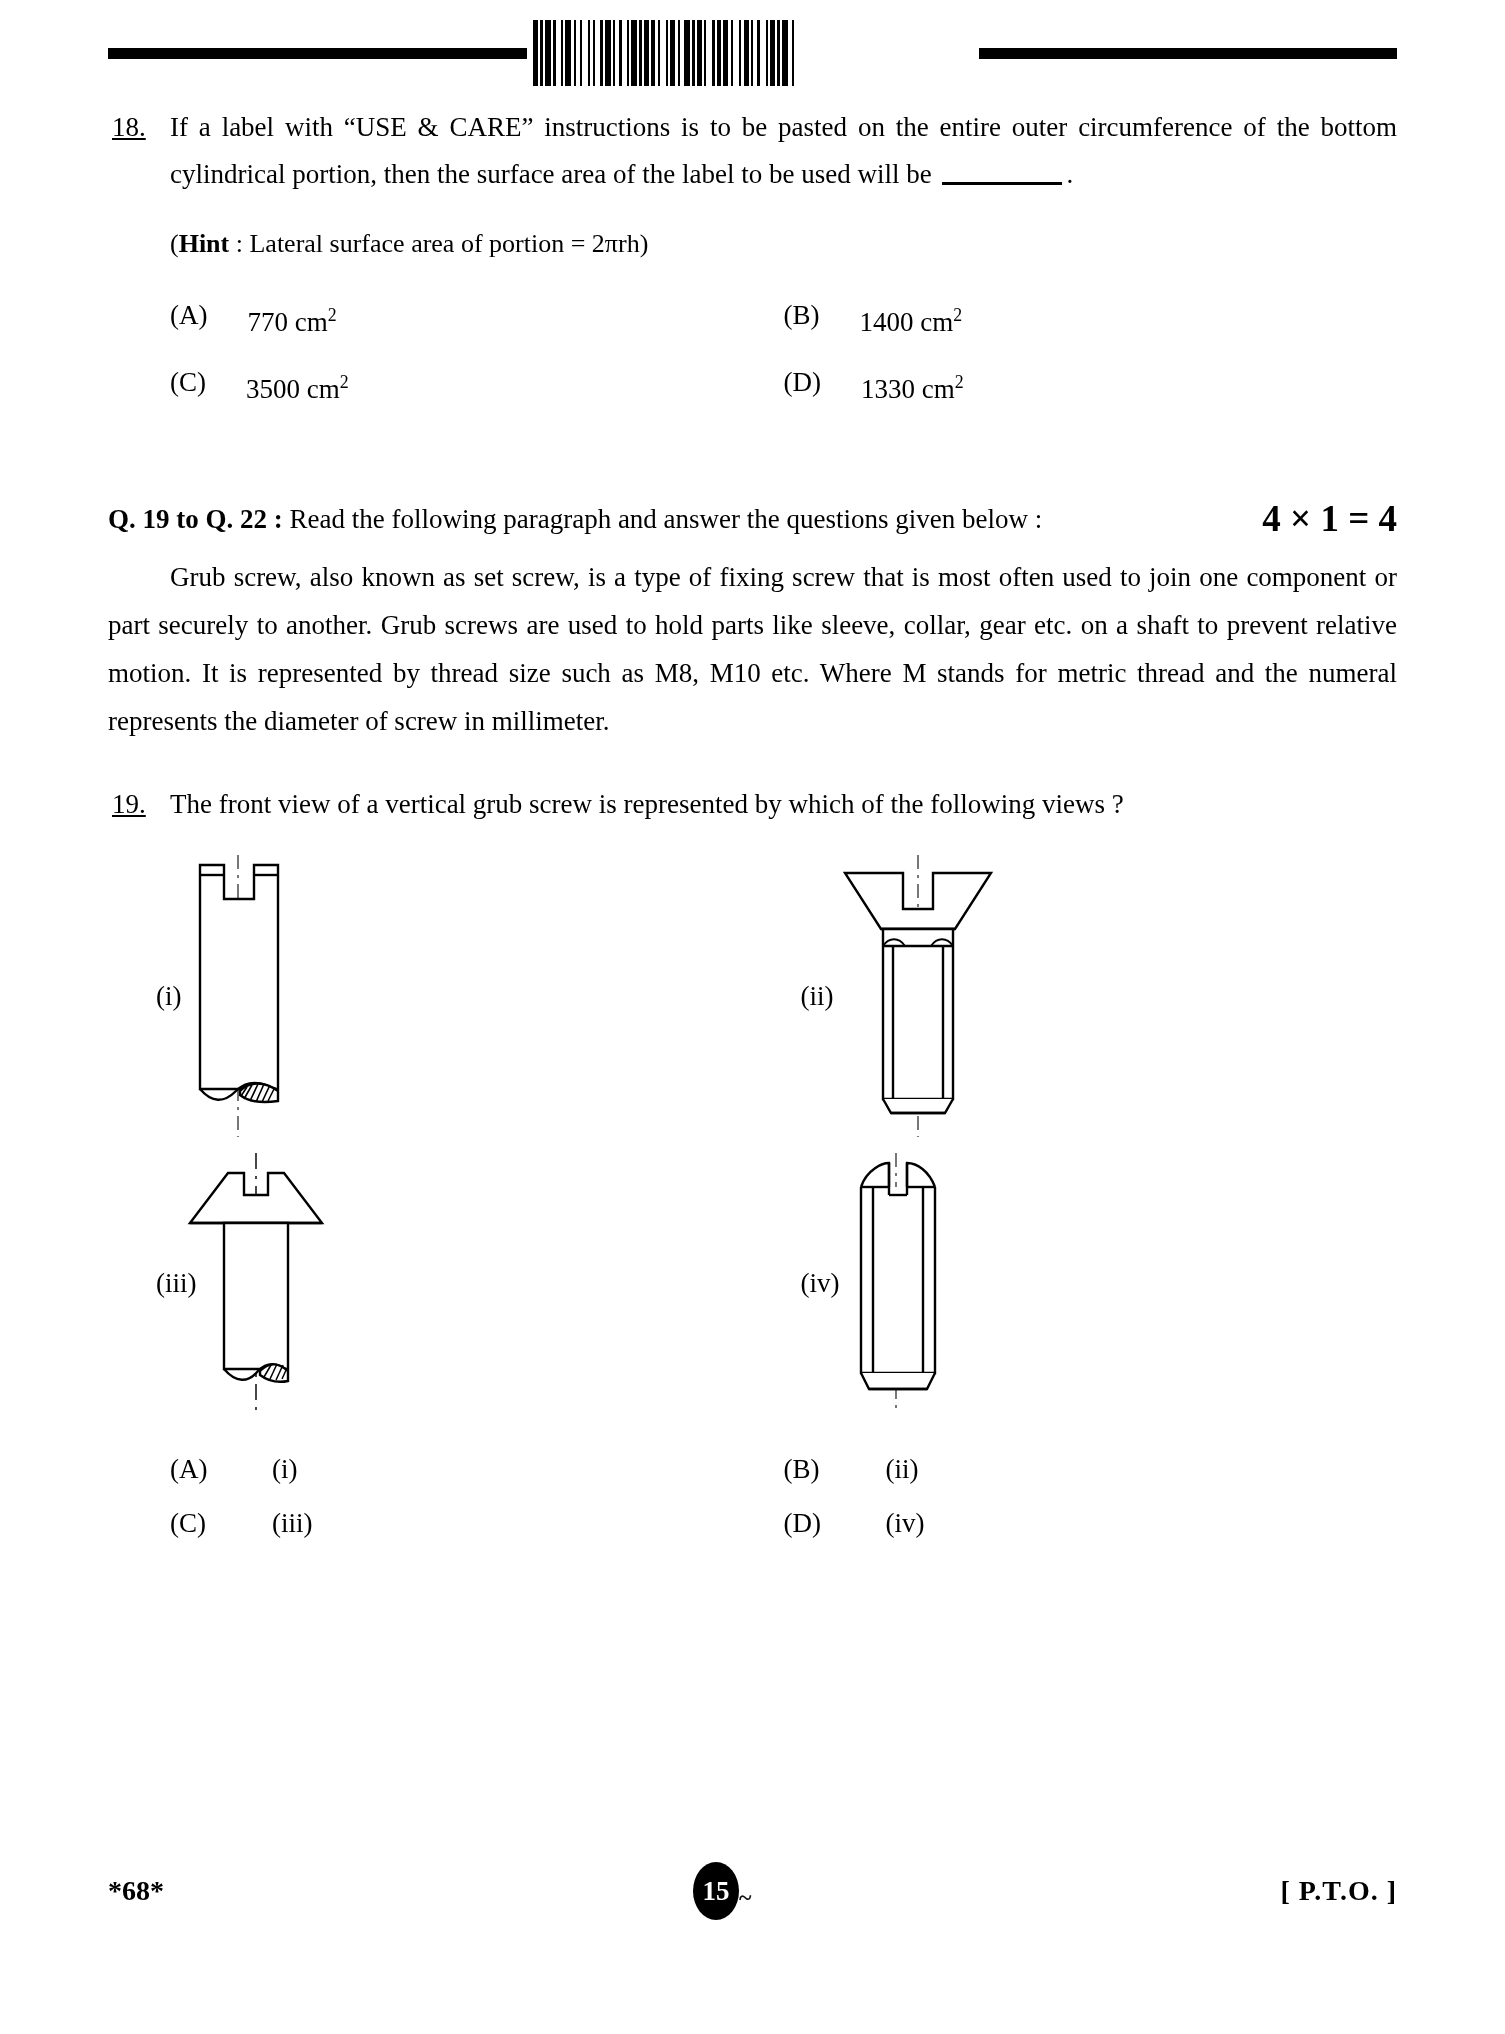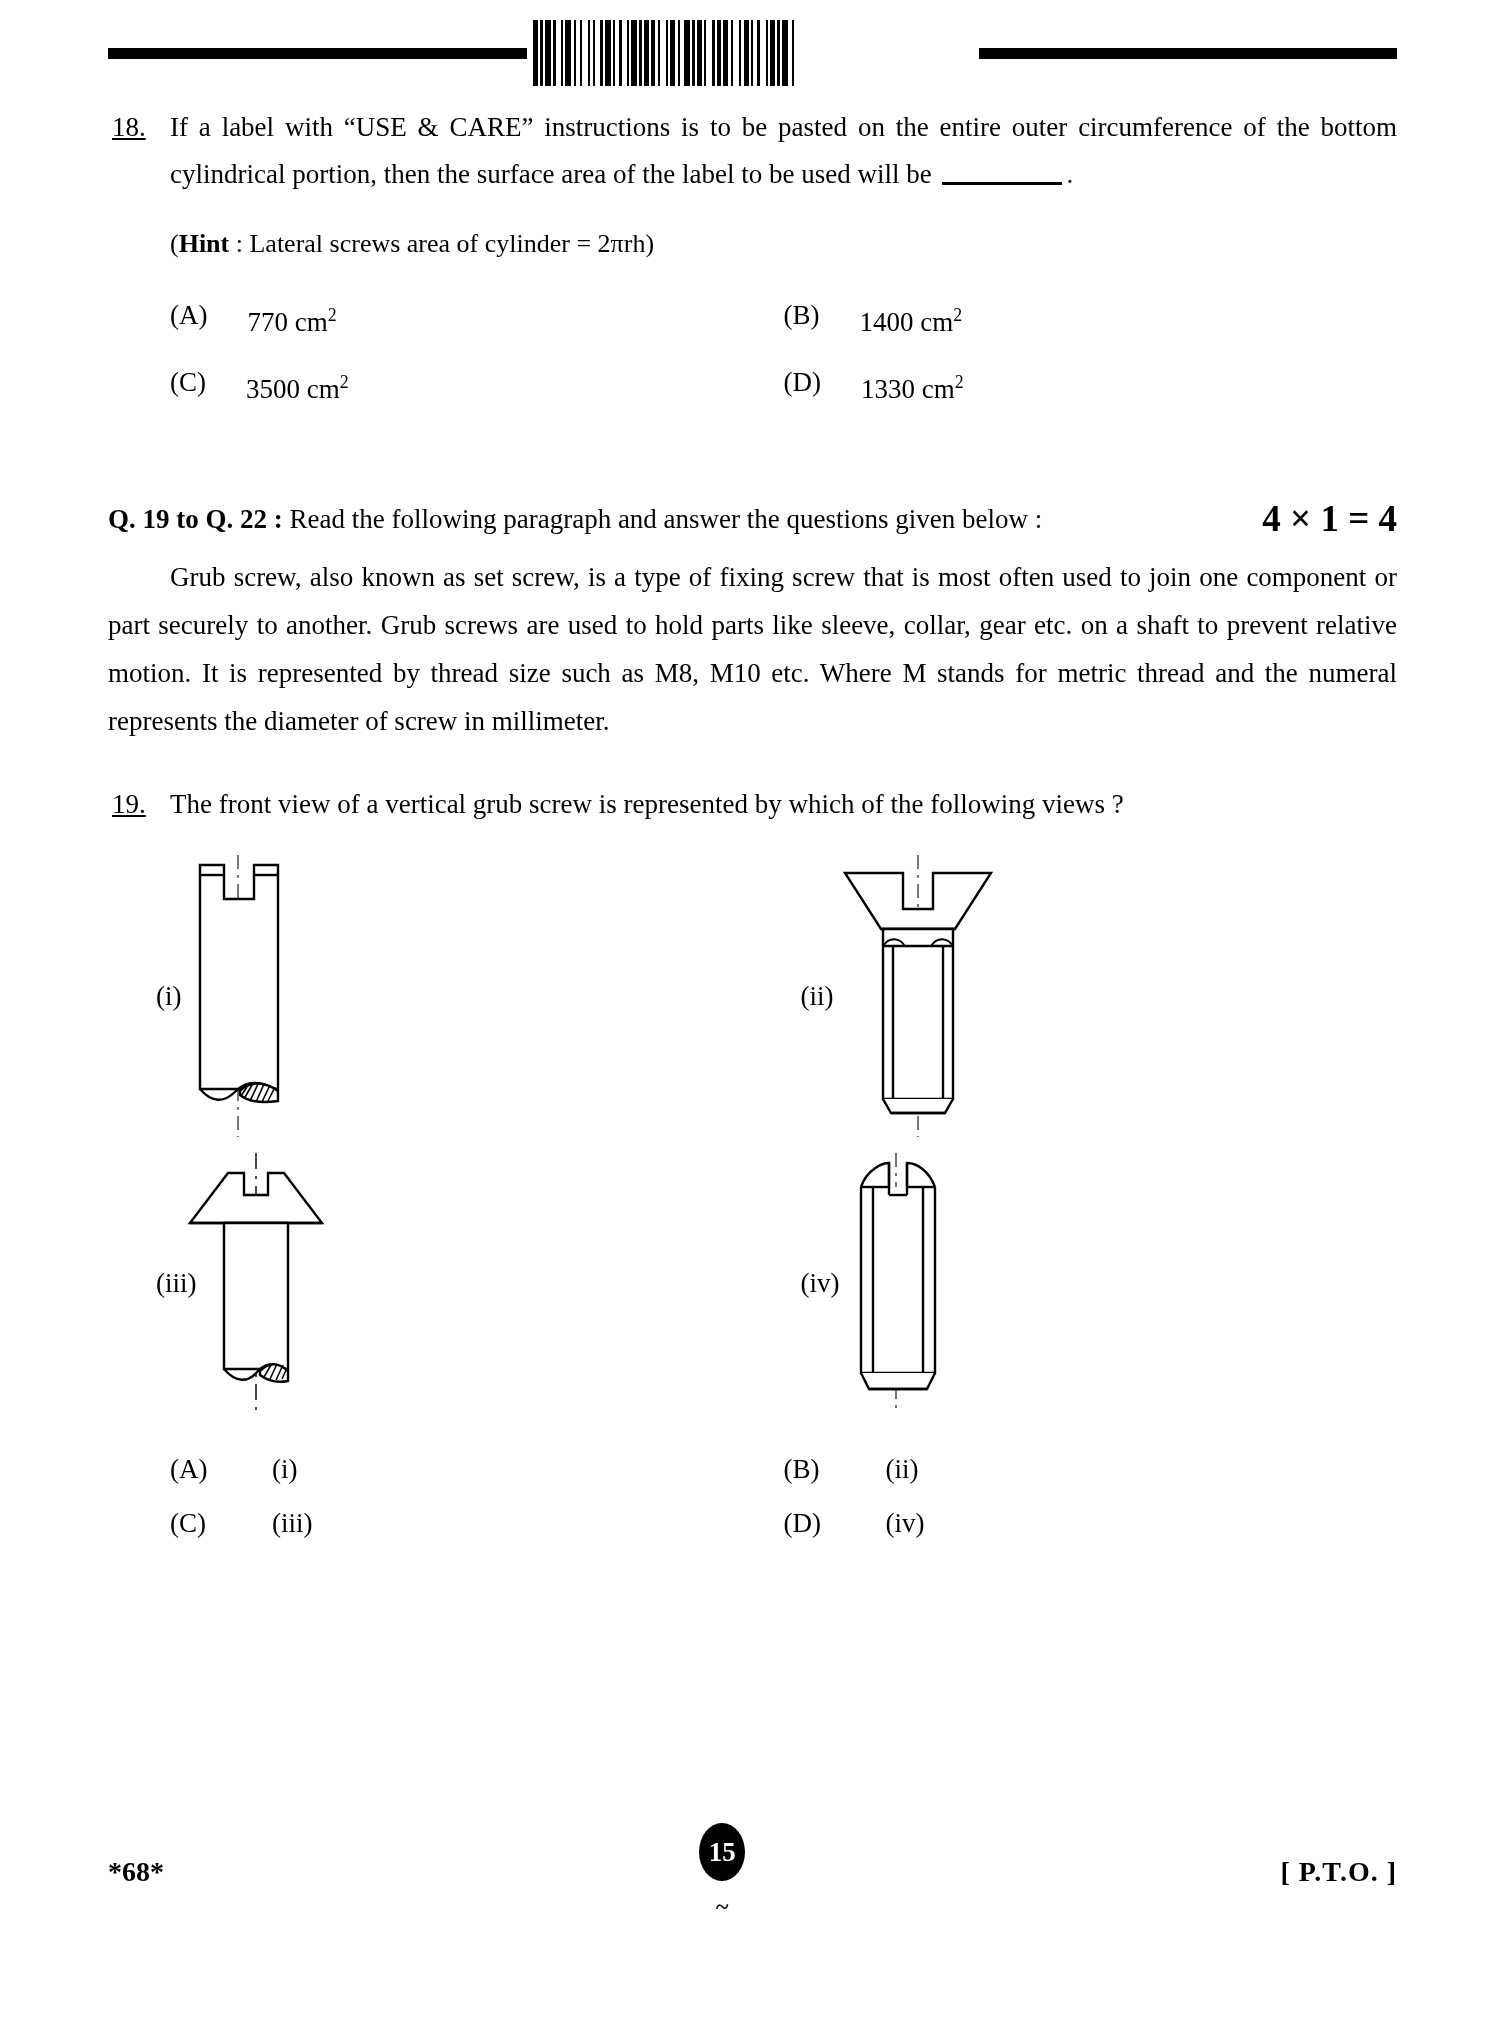--- a/index.html
+++ b/index.html
@@ -128,21 +128,21 @@
     font-weight: bold;
   }
   .page-badge {
     width: 46px; height: 58px;
     border-radius: 50%;
     background: #000;
     color: #fff;
     display: flex; align-items: center; justify-content: center;
     font-size: 27px; font-weight: bold;
   }
-  .page-badge-wrap { display:flex; flex-direction:column; align-items:center; }
+  .page-badge-wrap { display:flex; flex-direction:row; align-items:center; }
   .tilde { font-size: 24px; margin-top: 12px; color:#111; }
   .pto { letter-spacing: 1px; }
   .code { letter-spacing: 0px; }
 </style>
 </head>
 <body>
 
 <div class="page">
 
   <div class="header-strip">
@@ -232,21 +232,21 @@
     <div class="rule-right"></div>
   </div>
 
   <div class="qblock" style="margin-top:12px;">
     <div class="qnum">18.</div>
     <div class="qbody">
       <div class="justify">
         <span>If a label with “USE &amp; CARE” instructions is to be pasted on the entire outer circumference of the bottom cylindrical portion, then the surface area of the label to be used will be </span><span class="blank-line"></span><span>.</span>
       </div>
       <div class="hint">
-        <span>(</span><b>Hint</b><span> : Lateral screws area of cylinder = 2πrh)</span>
+        <span>(</span><b>Hint</b><span> : Lateral surface area of portion = 2πrh)</span>
       </div>
       <div class="options">
         <div class="opt">
           <span class="opt-key">(A)</span>
           <span class="opt-val"><span>770 cm</span><sup>2</sup></span>
         </div>
         <div class="opt">
           <span class="opt-key">(B)</span>
           <span class="opt-val"><span>1400 cm</span><sup>2</sup></span>
         </div>

